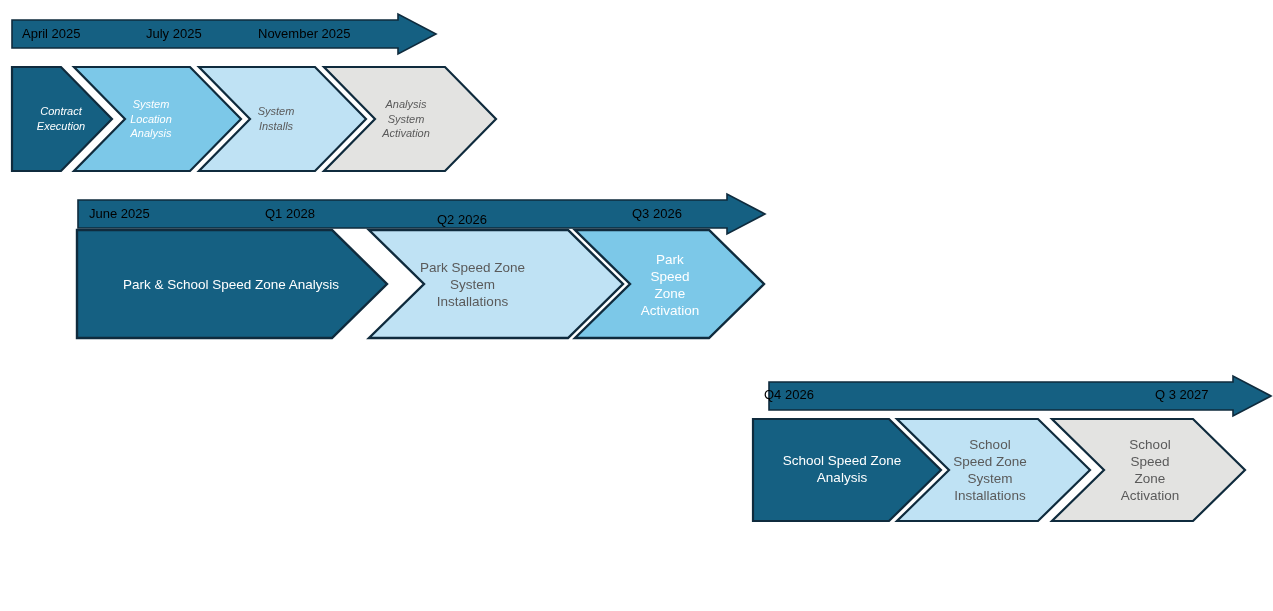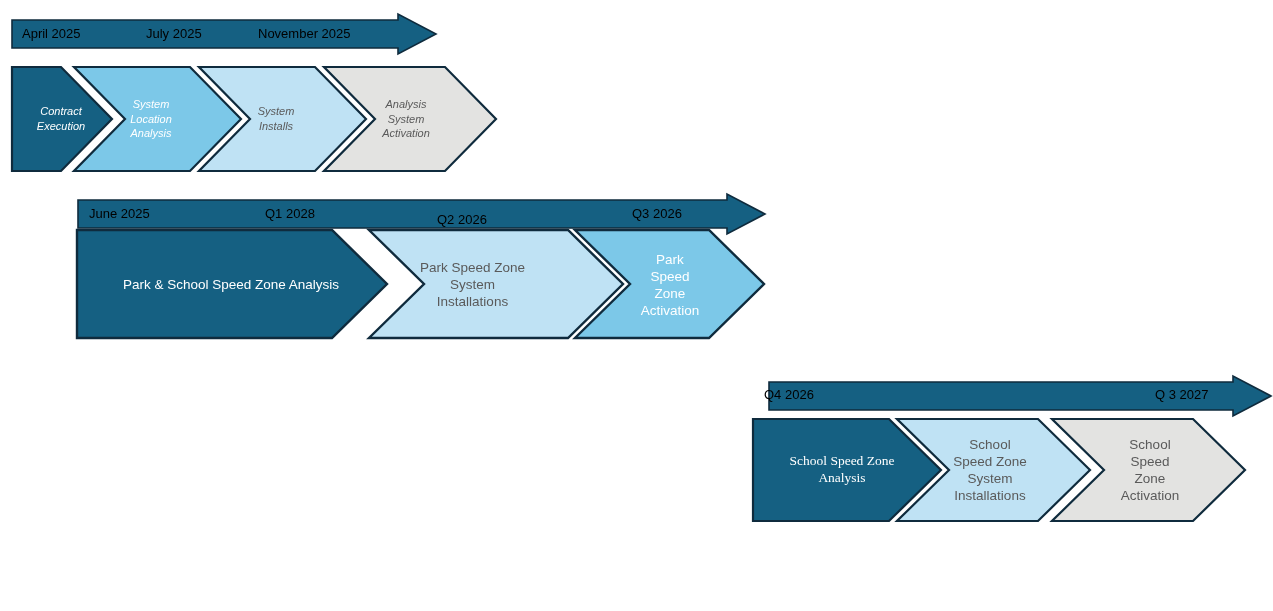--- a/index.html
+++ b/index.html
@@ -140,21 +140,21 @@
       <div class="banner-label" style="left:392px;top:11px;margin-left:10px;">Q 3 2027</div>
     </div>
 
     <div class="chevron-band" style="left:753px;top:418px;">
       <svg width="496" height="104" viewBox="0 0 496 104">
         <path d="M0,1 L136,1 L188,52 L136,103 L0,103 Z" fill="#156082" stroke="#0F2B3D" stroke-width="2.2"></path>
         <path d="M144,1 L285,1 L337,52 L285,103 L144,103 L196,52 Z" fill="#BFE2F4" stroke="#0F2B3D" stroke-width="2.2"></path>
         <path d="M299,1 L440,1 L492,52 L440,103 L299,103 L351,52 Z" fill="#E3E3E1" stroke="#0F2B3D" stroke-width="2.2"></path>
       </svg>
 
-      <div class="chev-label light-text big" style="left:4px;top:34px;width:170px;font-family:Liberation Serif, serif;">School Speed Zone
+      <div class="chev-label light-text big" style="left:4px;top:34px;width:170px;">School Speed Zone
 Analysis</div>
       <div class="chev-label dark-text big" style="left:172px;top:18px;width:130px;">School
 Speed Zone
 System
 Installations</div>
       <div class="chev-label dark-text big" style="left:332px;top:18px;width:130px;">School
 Speed
 Zone
 Activation</div>
     </div>

